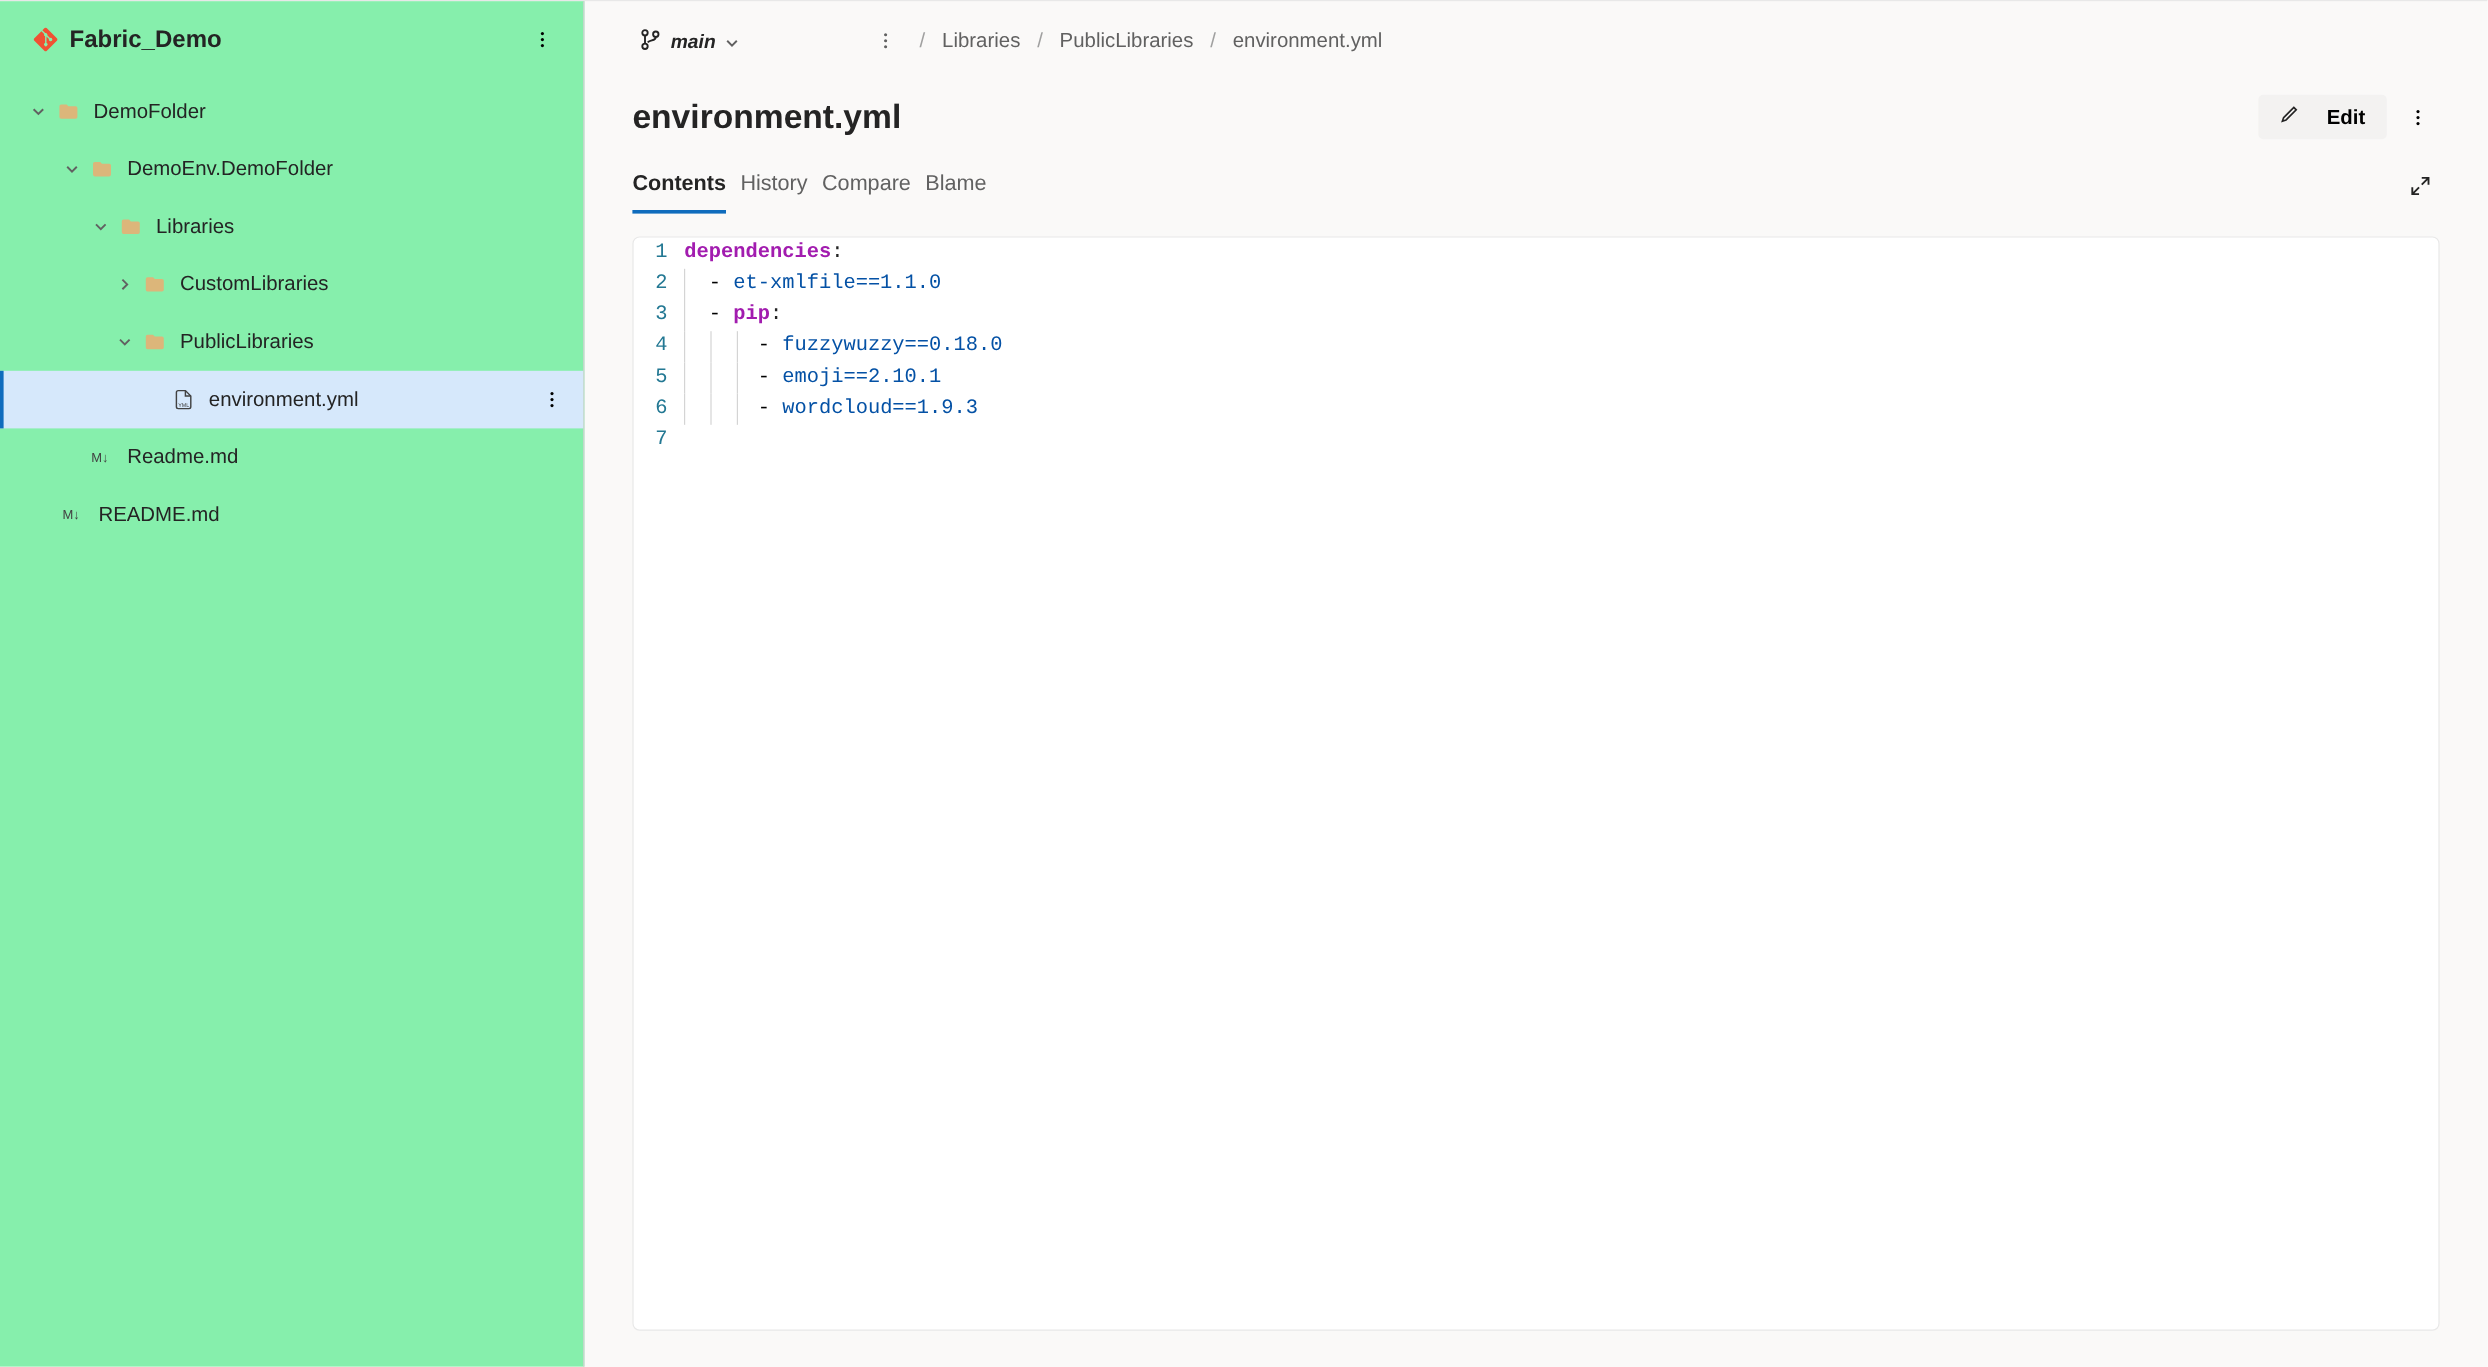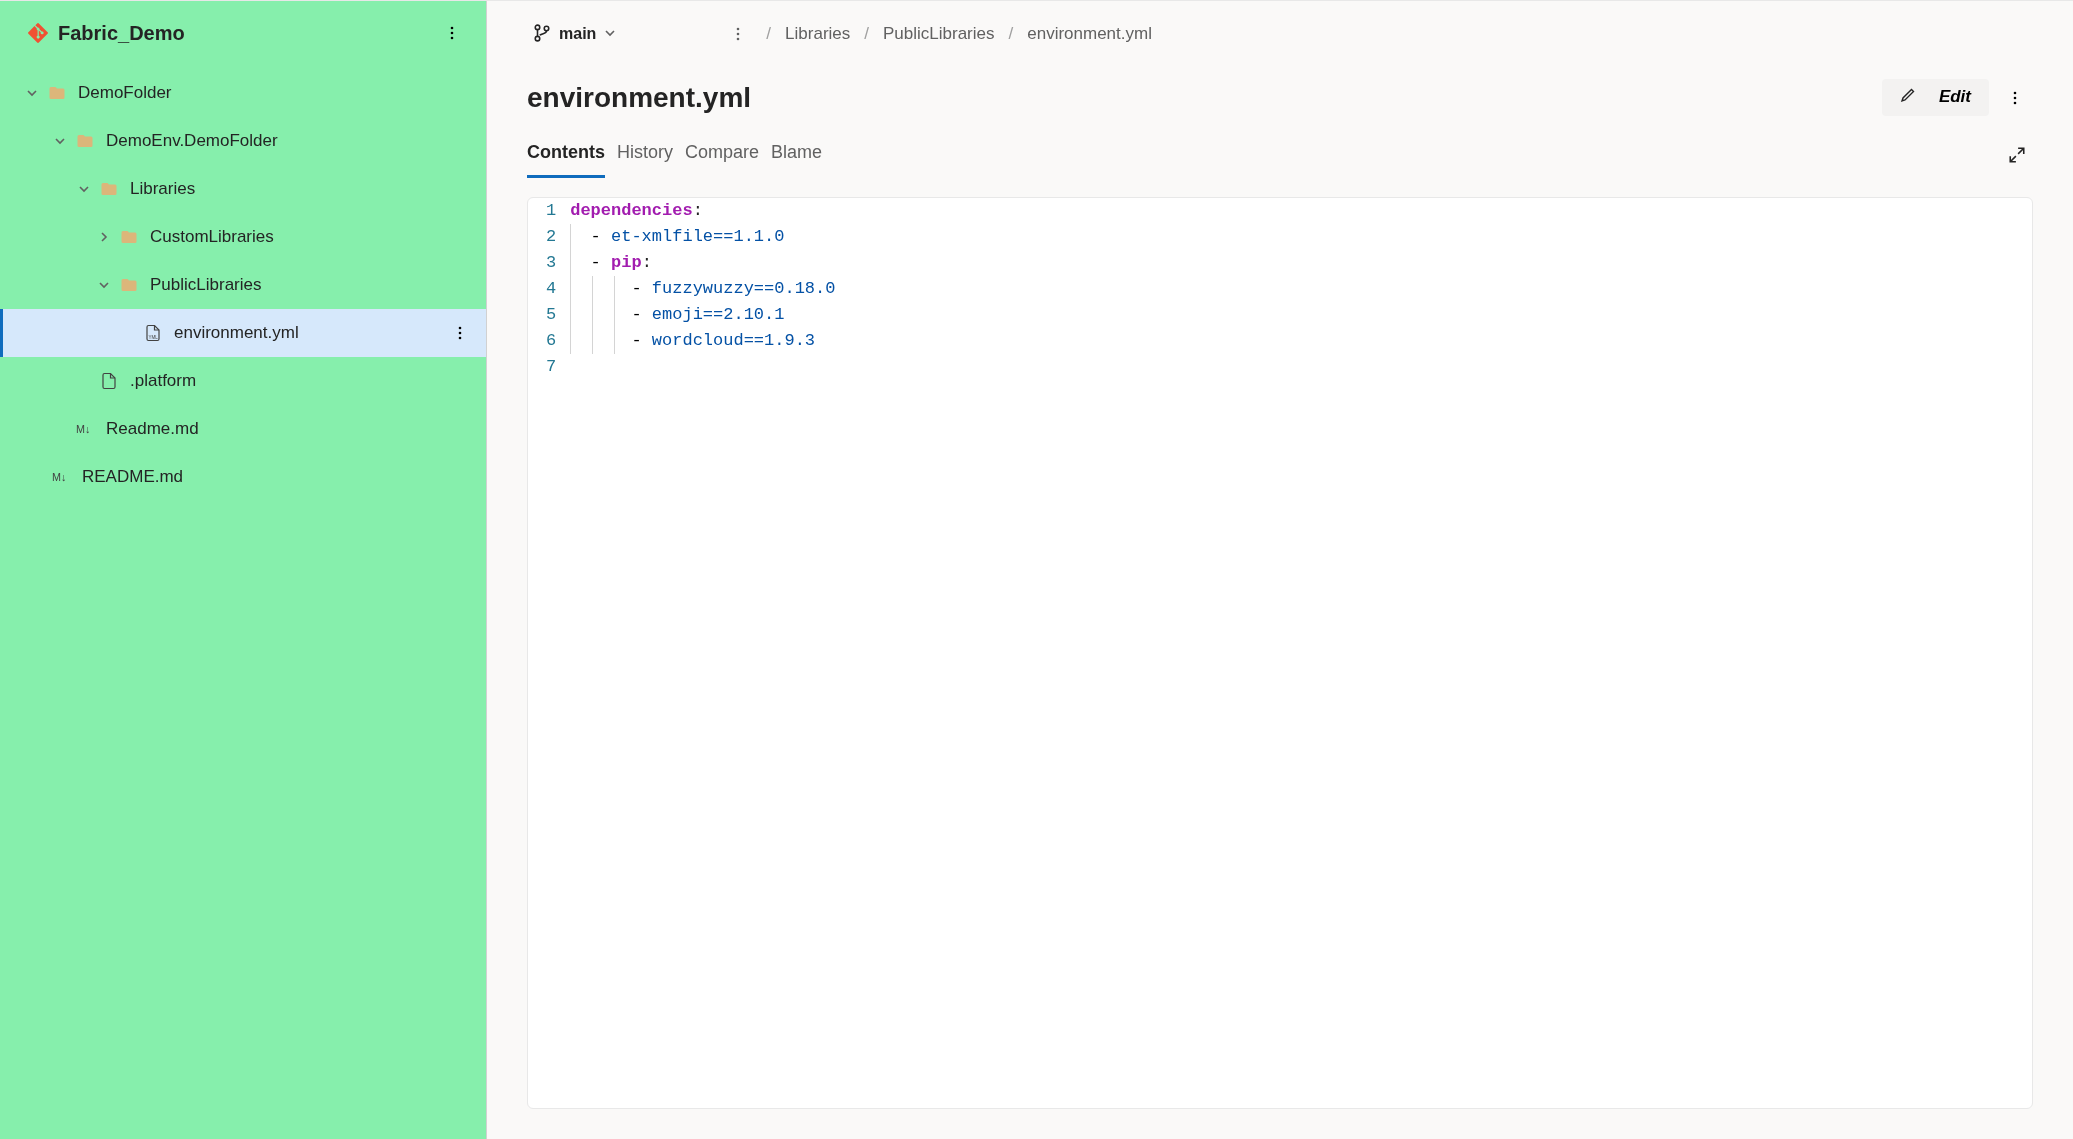--- a/index.html
+++ b/index.html
@@ -19,30 +19,30 @@
   .tree-row:hover .more-btn { visibility: visible; }
   .chev { width: 16px; height: 16px; margin-right: 8px; display: flex; align-items: center; justify-content: center; color: #616161; flex-shrink:0; }
   .chev.placeholder { visibility: hidden; }
   .ficon { width: 18px; height: 18px; margin-right: 12px; display:flex; align-items:center; justify-content:center; flex-shrink:0; }
   .tree-label { font-size: 17px; flex: 1; white-space: nowrap; overflow: hidden; text-overflow: ellipsis; }
   .folder-svg { fill:#dcb67a; }
   .folder-open-svg { fill:#dcb67a; }
 
   .main { flex: 1; display: flex; flex-direction: column; padding: 0 40px 30px 40px; overflow: hidden; }
   .topbar { display: flex; align-items: center; height: 52px; padding-top: 14px; gap: 10px; }
-  .branch-sel { display: flex; align-items: center; gap: 8px; padding: 4px 6px; border-radius: 4px; cursor: pointer; }
+  .branch-sel { display: flex; align-items: flex-end; gap: 8px; padding: 4px 6px; border-radius: 4px; cursor: pointer; font-style: italic; }
   .branch-name { font-weight: 600; font-size: 16px; }
   .crumbs { display: flex; align-items: center; gap: 14px; color: #616161; font-size: 17px; }
   .crumbs .sep { color: #a0a0a0; }
   .crumbs .crumb-link { cursor: pointer; }
   .crumbs .crumb-current { color: #616161; cursor: default; }
 
   .file-header { display: flex; align-items: center; padding: 26px 0 6px 0; }
   .file-title { font-size: 28px; font-weight: 700; flex: 1; }
-  .edit-btn { display: flex; align-items: flex-start; gap: 23px; background: #f3f2f1; border: none; padding: 8px 18px; border-radius: 4px; font-size: 17px; font-weight: 600; cursor: pointer; font-style: italic; }
+  .edit-btn { display: flex; align-items: center; gap: 23px; background: #f3f2f1; border: none; padding: 8px 18px; border-radius: 4px; font-size: 17px; font-weight: 600; cursor: pointer; }
   .icon-btn { width: 36px; height: 36px; display:flex; align-items:center; justify-content:center; border-radius:4px; cursor:pointer; margin-left:8px; }
 
   .tabs-row { display:flex; align-items:center; border-bottom: 1px solid transparent; margin-top: 10px; }
   .tabs { display: flex; gap: 12px; flex:1; }
   .tab { padding: 10px 0 12px 0; font-size: 18px; color: #616161; cursor: pointer; border-bottom: 3px solid transparent; }
   .tab.active { color: #242424; font-weight:600; border-bottom-color: #0f6cbd; }
   .expand-btn { width:32px; height:32px; display:flex; align-items:center; justify-content:center; cursor:pointer; border-radius:4px; }
 
   .editor { flex:1; margin-top: 18px; border: 1px solid #e8e8e8; border-radius: 6px; background: #ffffff; overflow:auto; font-family: Consolas, "Courier New", monospace; font-size: 17px; line-height: 26px; }
   .code-table { border-collapse: collapse; width: 100%; }
@@ -163,30 +163,20 @@
         <span class="more-btn">
           <svg width="16" height="16" viewBox="0 0 16 16">
               <circle cx="8" cy="3" r="1.3"></circle>
               <circle cx="8" cy="8" r="1.3"></circle>
               <circle cx="8" cy="13" r="1.3"></circle>
             </svg>
         </span>
       </div>
 
 
-      <div class="tree-row" style="padding-left:76px;">
-        <span class="chev placeholder"></span>
-        <span class="ficon">
-            <svg width="18" height="18" viewBox="0 0 24 24">
-              <path fill="none" stroke="#424242" stroke-width="1.6" d="M14 2H6a2 2 0 0 0-2 2v16a2 2 0 0 0 2 2h12a2 2 0 0 0 2-2V8z"></path>
-              <path fill="none" stroke="#424242" stroke-width="1.6" d="M14 2v6h6"></path>
-            </svg>
-          </span>
-        <span class="tree-label">.platform</span>
-      </div>
 
       <div class="tree-row" style="padding-left:52px;">
         <span class="chev placeholder"></span>
         <span class="ficon">
             <svg width="20" height="14" viewBox="0 0 20 14">
               <text x="0" y="11" font-size="12" font-family="sans-serif" fill="#424242">M↓</text>
             </svg>
           </span>
         <span class="tree-label">Readme.md</span>
       </div>

